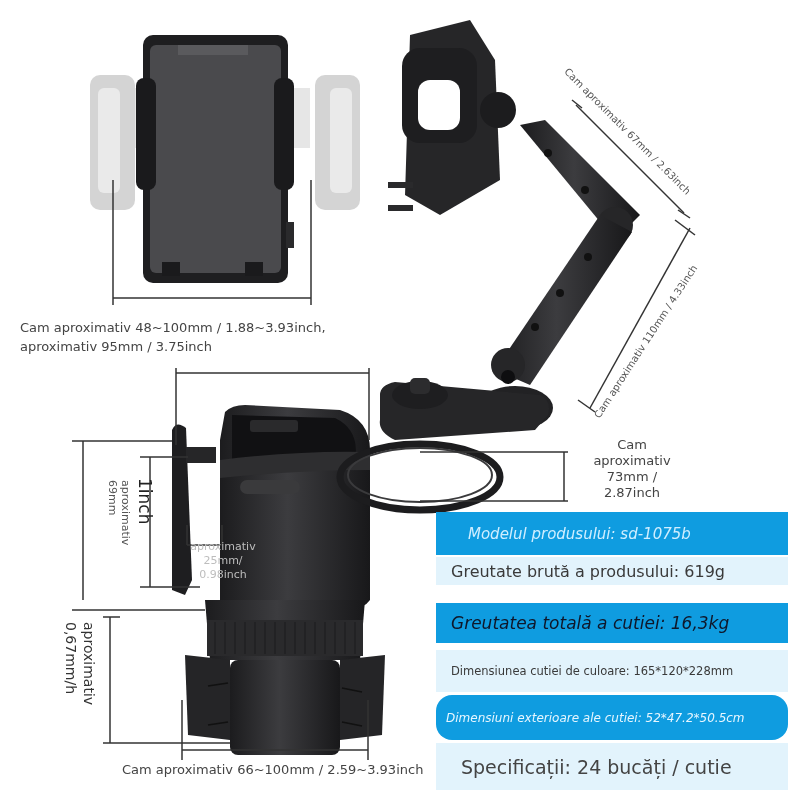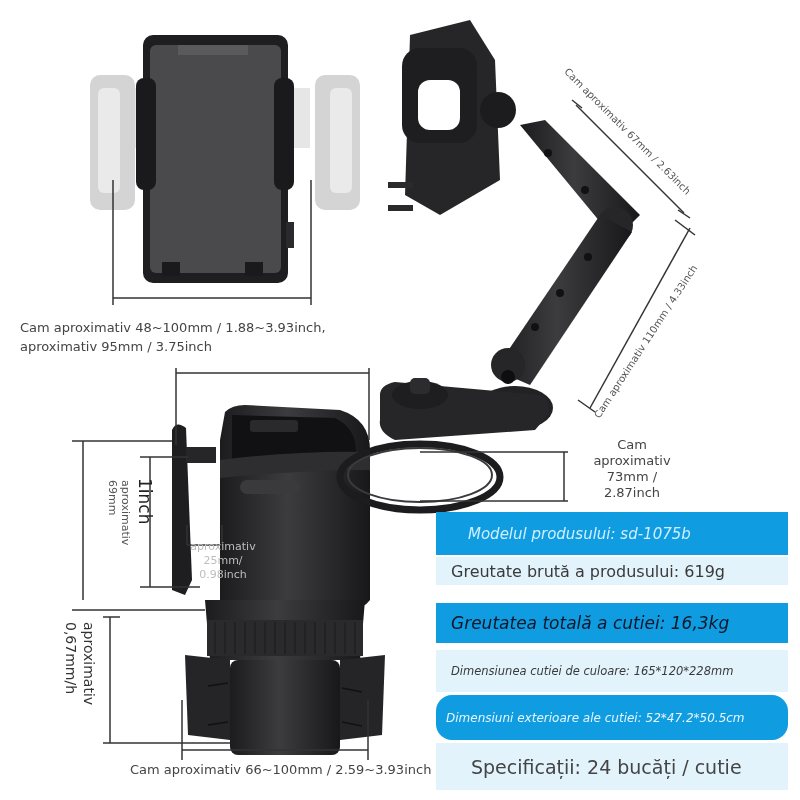--- a/index.html
+++ b/index.html
@@ -197,34 +197,34 @@
   <div>aproximativ</div>
   <div>25mm/</div>
   <div>0.98inch</div>
 </div>
 
 <div class="abs" style="left:98px; top:622px; transform:rotate(90deg); transform-origin:0 0; white-space:nowrap; font-size:14px; color:#333; line-height:18px;">
   <div>aproximativ</div>
   <div>0,67mm/h</div>
 </div>
 
-<div class="abs dim-label" style="left:130px; top:762px;">Cam aproximativ 66~100mm / 2.59~3.93inch</div>
+<div class="abs dim-label" style="left:122px; top:762px;">Cam aproximativ 66~100mm / 2.59~3.93inch</div>
 
 <div>
   <div class="spec-bar blue" style="top:512px; height:43px; padding-left:32px; font-size:15px;">
     <span>Modelul produsului: sd-1075b</span>
   </div>
   <div class="spec-bar light" style="top:557px; height:28px; padding-left:15px; font-size:16px;">
     <span>Greutate brută a produsului: 619g</span>
   </div>
   <div class="spec-bar blue" style="top:603px; height:40px; padding-left:15px; font-size:17px; color:#0f172a;">
     <span>Greutatea totală a cutiei: 16,3kg</span>
   </div>
-  <div class="spec-bar light" style="top:650px; height:42px; padding-left:15px; font-size:11.5px;font-style:italic;">
+  <div class="spec-bar light" style="top:650px; height:42px; padding-left:15px; font-size:11.5px;">
     <span>Dimensiunea cutiei de culoare: 165*120*228mm</span>
   </div>
   <div class="spec-bar blue" style="top:695px; height:45px; padding-left:10px; font-size:12px; color:#e6f6ff;border-radius:16px;">
     <span>Dimensiuni exterioare ale cutiei: 52*47.2*50.5cm</span>
   </div>
-  <div class="spec-bar light" style="top:743px; height:47px; padding-left:35px; font-size:19px; color:#444;">
+  <div class="spec-bar light" style="top:743px; height:47px; padding-left:25px; font-size:19px; color:#444;">
     <span>Specificații: 24 bucăți / cutie</span>
   </div>
 </div>
 
 </body></html>

